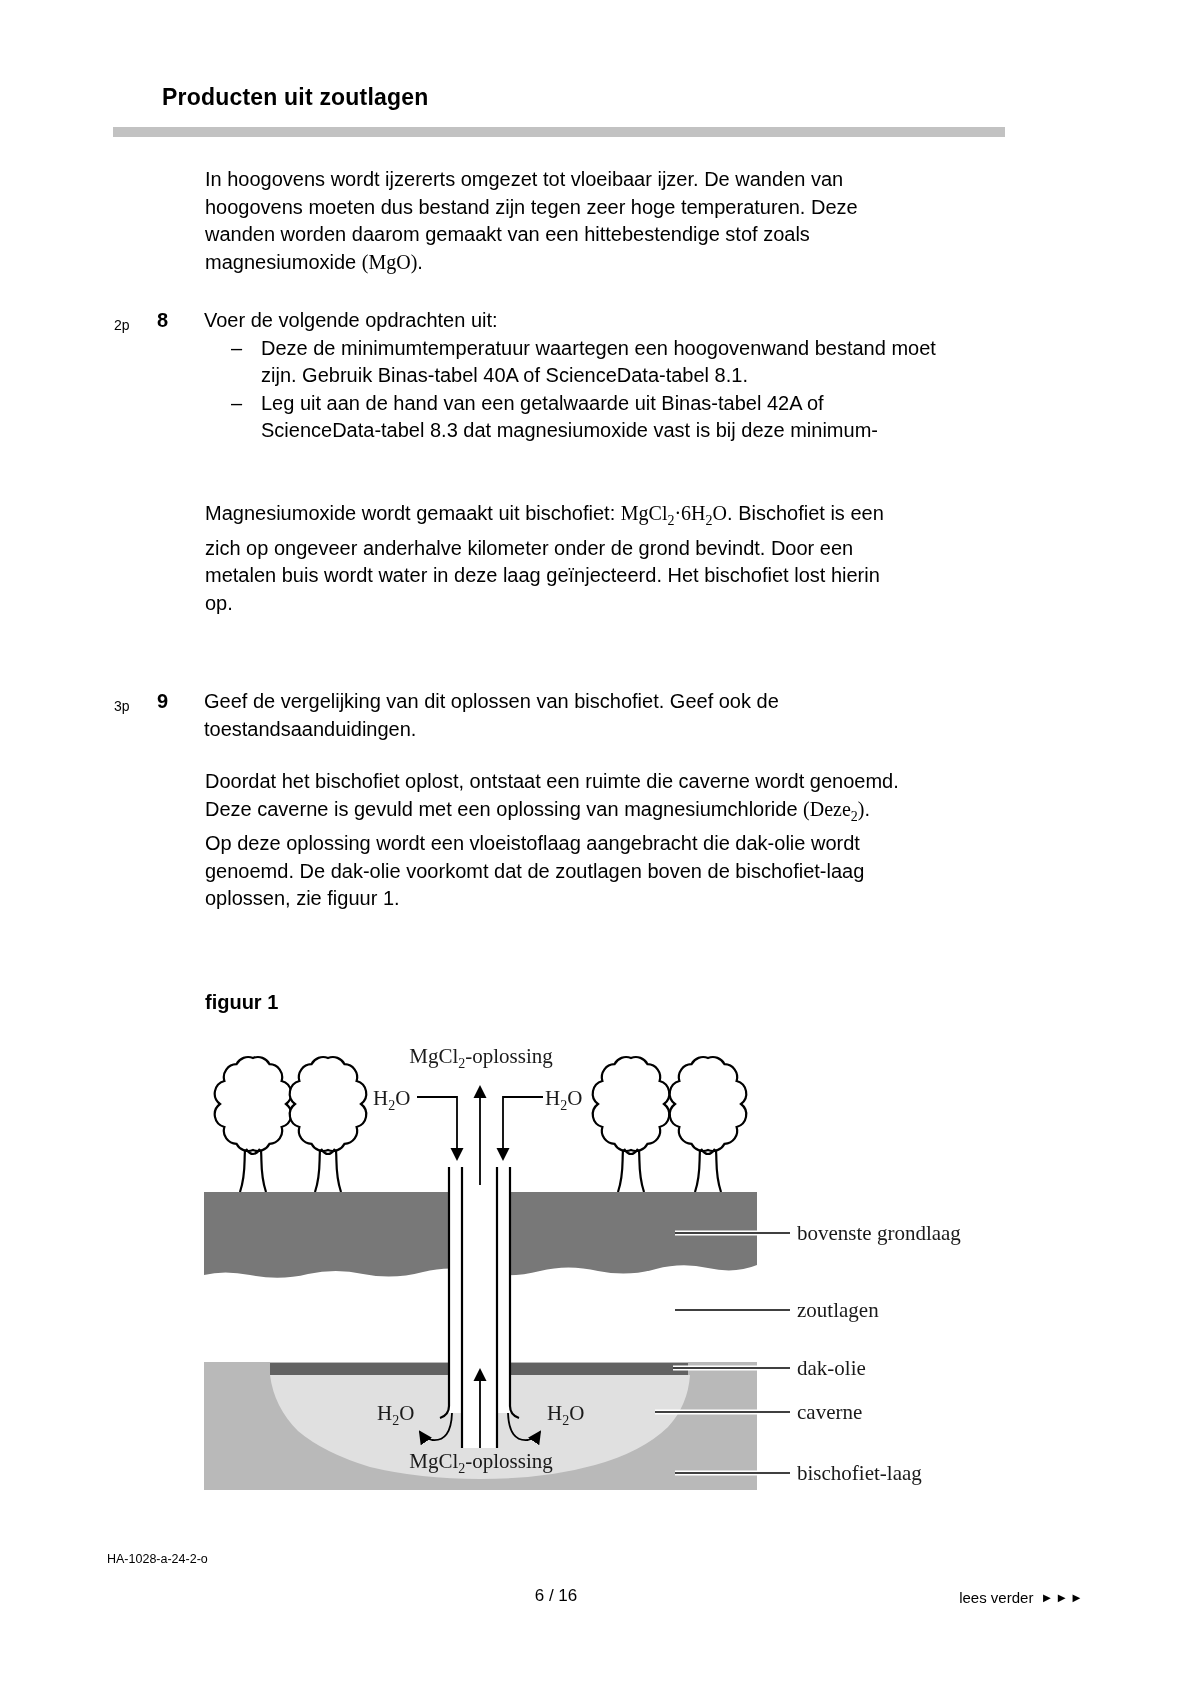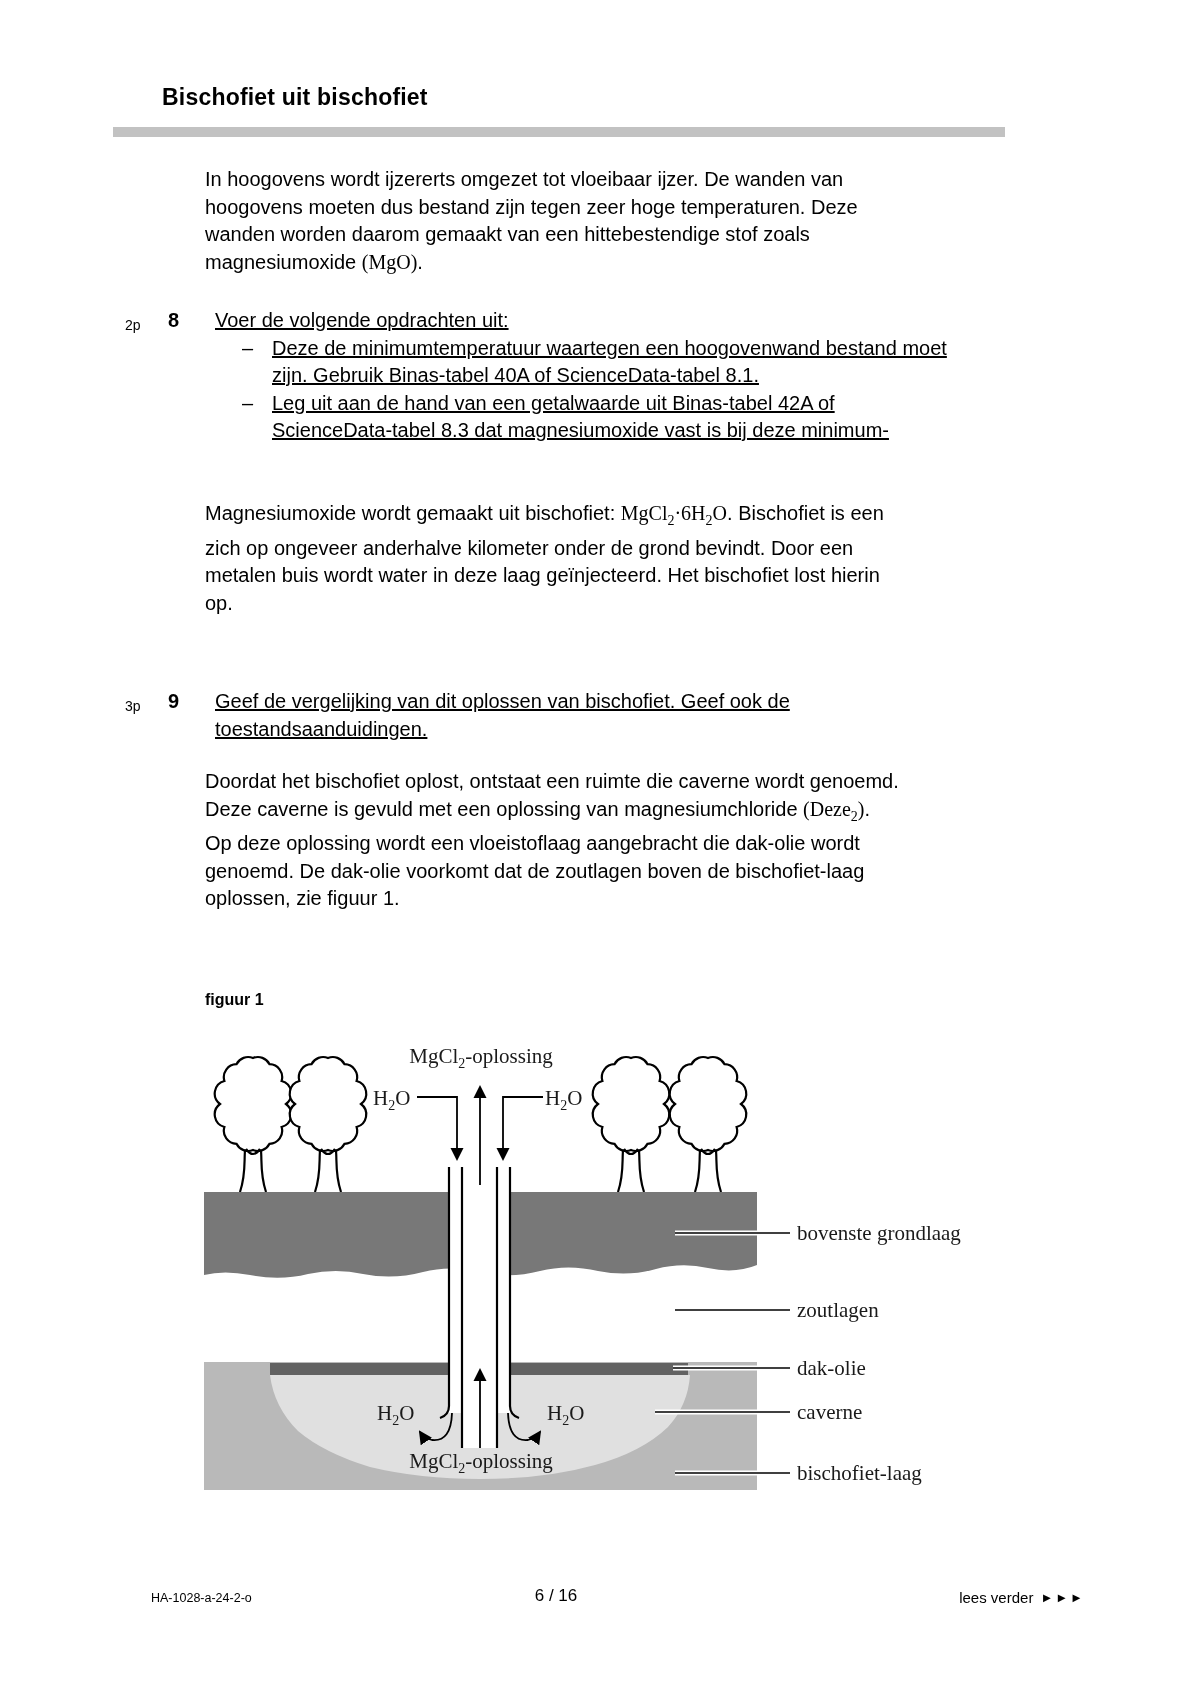--- a/index.html
+++ b/index.html
@@ -12,43 +12,43 @@
     position:absolute;left:162px;top:84px;
     font-size:23px;font-weight:bold;letter-spacing:0.2px;white-space:nowrap;
   }
   .title-bar{
     position:absolute;left:113px;top:127px;width:892px;height:10px;background:#c2c2c2;
   }
   .pblock{position:absolute;left:205px;font-size:20px;line-height:27.5px;}
   .line{white-space:nowrap;}
   .serif{font-family:"Liberation Serif","DejaVu Serif",serif;text-align:center;}
   .sub{font-size:14px;vertical-align:-5px;}
-  .qblock{position:absolute;left:125px;font-size:20px;line-height:27.5px;text-decoration:underline;}
+  .qblock{position:absolute;left:114px;font-size:20px;line-height:27.5px;}
   .pts{position:absolute;left:0;top:5px;font-size:14px;}
   .qnum{position:absolute;left:43px;top:0;font-weight:bold;}
   .qtext{margin-left:90px;}
   .bullet{position:relative;}
   .bmark{position:absolute;left:27px;top:0;}
   .blines{margin-left:57px;}
   .figlabel{
-    position:absolute;left:205px;top:991px;font-size:16px;font-weight:bold;text-align:center;
+    position:absolute;left:205px;top:991px;font-size:20px;font-weight:bold;text-align:center;
   }
   .figure-wrap{position:absolute;left:190px;top:975px;width:790px;height:530px;}
   svg text{font-family:"Liberation Serif","DejaVu Serif",serif;font-size:21px;fill:#1a1a1a;}
-  .footer-code{position:absolute;left:107px;top:1591px;font-size:12.5px;margin-left:44px;}
+  .footer-code{position:absolute;left:107px;top:1552px;font-size:12.5px;}
   .footer-page{position:absolute;left:496px;top:1586px;width:120px;text-align:center;font-size:17px;}
   .footer-next{position:absolute;right:106px;top:1589px;font-size:15px;white-space:nowrap;}
   .footer-next .arrows{font-size:13px;letter-spacing:2px;margin-left:7px;position:relative;top:-1px;}
 </style>
 </head>
 <body>
 
 <div class="page">
 
-  <div class="page-title">Bischofiet uit bischofiet</div>
+  <div class="page-title">Producten uit zoutlagen</div>
   <div class="title-bar"></div>
 
   <div class="pblock" style="top:166px">
       <div class="line"><span>In hoogovens wordt ijzererts omgezet tot vloeibaar ijzer. De wanden van</span></div>
       <div class="line"><span>hoogovens moeten dus bestand zijn tegen zeer hoge temperaturen. Deze</span></div>
       <div class="line"><span>wanden worden daarom gemaakt van een hittebestendige stof zoals</span></div>
       <div class="line"><span>magnesiumoxide </span><span class="serif">(MgO)</span><span>.</span></div>
     </div>
 
   <div class="qblock" style="top:307px">

